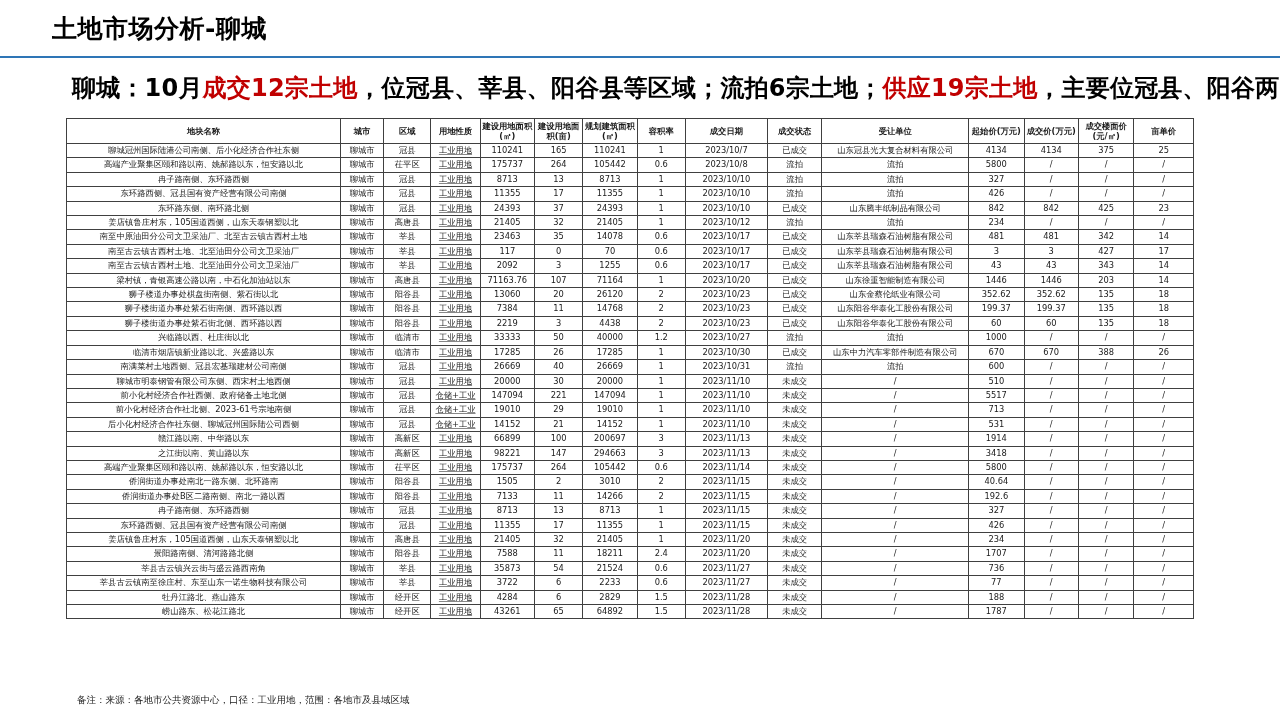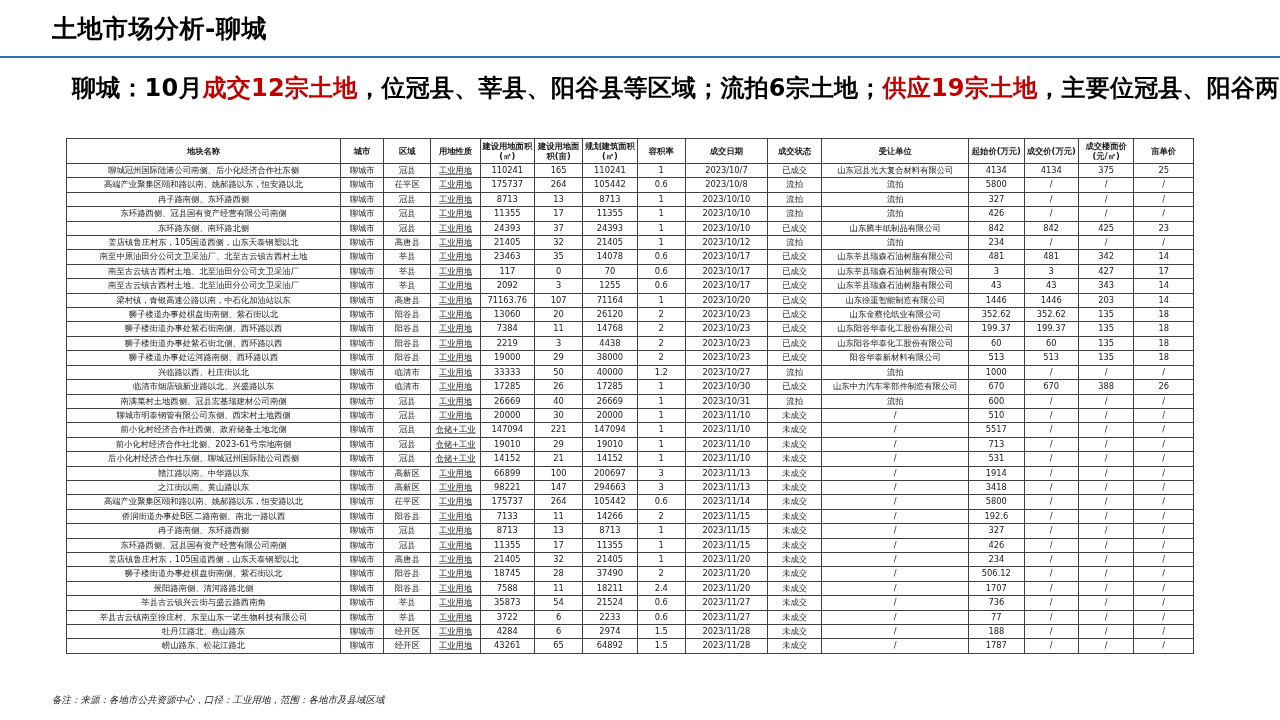--- a/index.html
+++ b/index.html
@@ -3,26 +3,26 @@
 <meta charset="utf-8">
 <style>
   html, body { margin: 0; padding: 0; background: #ffffff; }
   body { width: 1280px; height: 720px; position: relative; overflow: hidden;
          font-family: "DejaVu Sans", "Liberation Sans", sans-serif; color: #000; }
   .title { position: absolute; left: 52px; top: 12px; font-size: 25px; font-weight: bold; letter-spacing: 0.5px; }
   .title-rule { position: absolute; left: 0; top: 56px; width: 1280px; height: 2px; background: #2e75b6; }
   .headline { position: absolute; left: 72px; top: 72px; font-size: 24px; font-weight: bold; white-space: nowrap; letter-spacing: 0.2px; }
   .headline .red { color: #c00000; }
   table.land { position: absolute; left: 66px; top: 118px; width: 1128px; border-collapse: collapse;
-               table-layout: fixed; font-family: "DejaVu Sans", sans-serif; margin-top: 20px; }
+               table-layout: fixed; font-family: "DejaVu Sans", sans-serif; }
   table.land th, table.land td { border: 1px solid #404040; text-align: center; padding: 0;
                font-size: 8.3px; line-height: 13.4px; height: 13.4px; white-space: nowrap; overflow: hidden; color: #1a1a1a; }
   table.land th { font-weight: bold; font-size: 8.3px; line-height: 10px; height: 24px; white-space: normal; }
   table.land td.nature { text-decoration: underline; text-decoration-color: #888; text-align: center; }
-  .footnote { position: absolute; left: 52px; top: 694px; font-size: 9.5px; color: #222; font-style: italic; }
+  .footnote { position: absolute; left: 77px; top: 694px; font-size: 9.5px; color: #222; }
 </style>
 </head>
 <body>
 
 <div class="title">土地市场分析-聊城</div>
 <div class="title-rule"></div>
 
 <div class="headline">
   <span>聊城：10月</span><span class="red">成交12宗土地</span><span>，位冠县、莘县、阳谷县等区域；流拍6宗土地；</span><span class="red">供应19宗土地</span><span>，主要位冠县、阳谷两区域。</span>
 </div>
@@ -280,37 +280,20 @@
         <td>2</td>
         <td>2023/10/23</td>
         <td>已成交</td>
         <td>山东阳谷华泰化工股份有限公司</td>
         <td>60</td>
         <td>60</td>
         <td>135</td>
         <td>18</td>
       </tr>
       <tr>
-        <td>狮子楼道办事处运河路南侧、西环路以西</td>
-        <td>聊城市</td>
-        <td>阳谷县</td>
-        <td class="nature">工业用地</td>
-        <td>19000</td>
-        <td>29</td>
-        <td>38000</td>
-        <td>2</td>
-        <td>2023/10/23</td>
-        <td>已成交</td>
-        <td>阳谷华泰新材料有限公司</td>
-        <td>513</td>
-        <td>513</td>
-        <td>135</td>
-        <td>18</td>
-      </tr>
-      <tr>
         <td>兴临路以西、杜庄街以北</td>
         <td>聊城市</td>
         <td>临清市</td>
         <td class="nature">工业用地</td>
         <td>33333</td>
         <td>50</td>
         <td>40000</td>
         <td>1.2</td>
         <td>2023/10/27</td>
         <td>流拍</td>
@@ -467,20 +450,37 @@
         <td>0.6</td>
         <td>2023/11/14</td>
         <td>未成交</td>
         <td>/</td>
         <td>5800</td>
         <td>/</td>
         <td>/</td>
         <td>/</td>
       </tr>
       <tr>
+        <td>侨润街道办事处南北一路东侧、北环路南</td>
+        <td>聊城市</td>
+        <td>阳谷县</td>
+        <td class="nature">工业用地</td>
+        <td>1505</td>
+        <td>2</td>
+        <td>3010</td>
+        <td>2</td>
+        <td>2023/11/15</td>
+        <td>未成交</td>
+        <td>/</td>
+        <td>40.64</td>
+        <td>/</td>
+        <td>/</td>
+        <td>/</td>
+      </tr>
+      <tr>
         <td>侨润街道办事处B区二路南侧、南北一路以西</td>
         <td>聊城市</td>
         <td>阳谷县</td>
         <td class="nature">工业用地</td>
         <td>7133</td>
         <td>11</td>
         <td>14266</td>
         <td>2</td>
         <td>2023/11/15</td>
         <td>未成交</td>
@@ -535,37 +535,20 @@
         <td>1</td>
         <td>2023/11/20</td>
         <td>未成交</td>
         <td>/</td>
         <td>234</td>
         <td>/</td>
         <td>/</td>
         <td>/</td>
       </tr>
       <tr>
-        <td>狮子楼街道办事处棋盘街南侧、紫石街以北</td>
-        <td>聊城市</td>
-        <td>阳谷县</td>
-        <td class="nature">工业用地</td>
-        <td>18745</td>
-        <td>28</td>
-        <td>37490</td>
-        <td>2</td>
-        <td>2023/11/20</td>
-        <td>未成交</td>
-        <td>/</td>
-        <td>506.12</td>
-        <td>/</td>
-        <td>/</td>
-        <td>/</td>
-      </tr>
-      <tr>
         <td>景阳路南侧、清河路路北侧</td>
         <td>聊城市</td>
         <td>阳谷县</td>
         <td class="nature">工业用地</td>
         <td>7588</td>
         <td>11</td>
         <td>18211</td>
         <td>2.4</td>
         <td>2023/11/20</td>
         <td>未成交</td>
@@ -609,21 +592,21 @@
         <td>/</td>
         <td>/</td>
       </tr>
       <tr>
         <td>牡丹江路北、燕山路东</td>
         <td>聊城市</td>
         <td>经开区</td>
         <td class="nature">工业用地</td>
         <td>4284</td>
         <td>6</td>
-        <td>2974</td>
+        <td>2829</td>
         <td>1.5</td>
         <td>2023/11/28</td>
         <td>未成交</td>
         <td>/</td>
         <td>188</td>
         <td>/</td>
         <td>/</td>
         <td>/</td>
       </tr>
       <tr>

